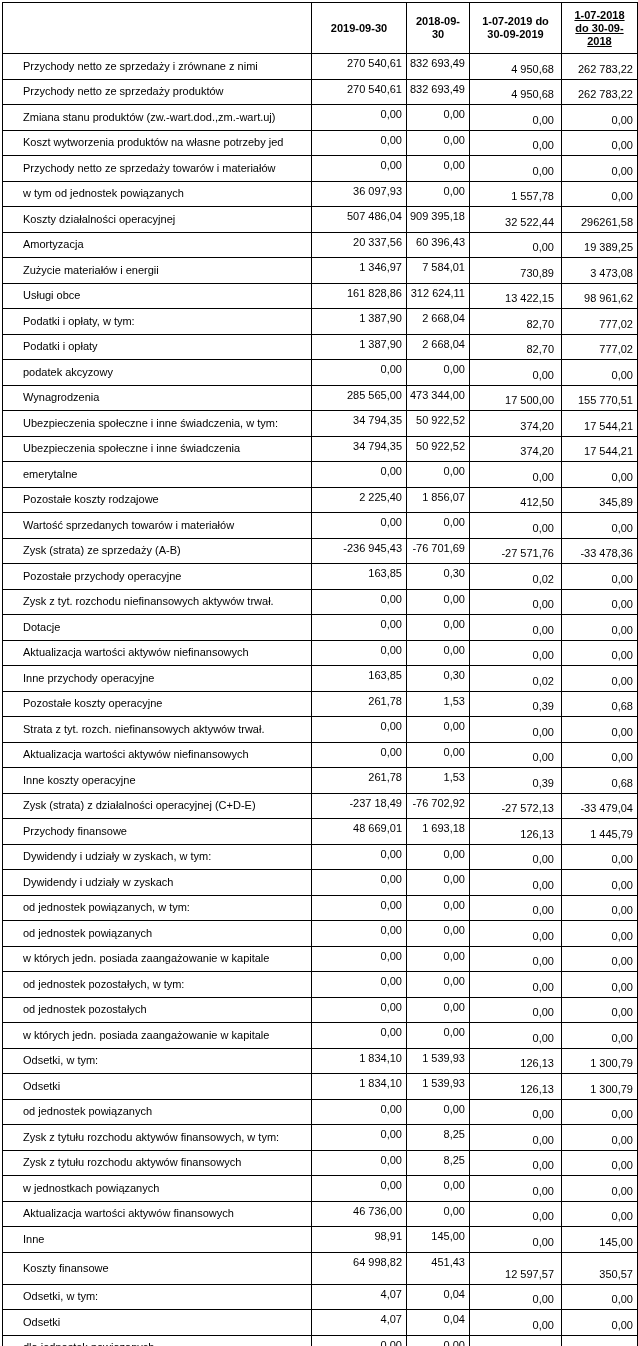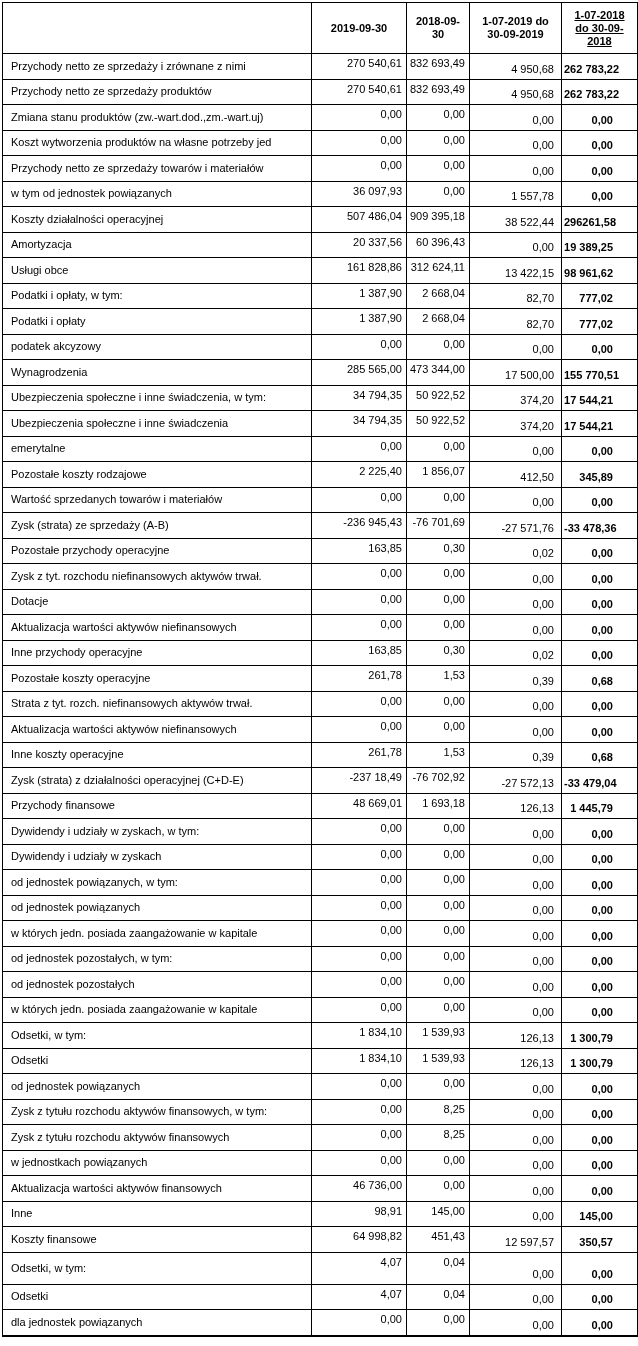--- a/index.html
+++ b/index.html
@@ -51,37 +51,36 @@
     text-align: center;
     text-decoration: underline;
   }
   table.fin td {
     height: 20.5px;
     white-space: nowrap;
   }
   td.lbl {
     text-align: left;
     vertical-align: middle;
-    padding: 1px 2px 1px 8px;
+    padding: 1px 2px 1px 20px;
   }
   td.num {
     text-align: right;
   }
   td.c1, td.c2 {
     vertical-align: top;
     padding: 3px 4px 1px 2px;
   }
   td.c3 {
     vertical-align: bottom;
     padding: 1px 7px 3px 2px;
   }
   td.c4 {
     vertical-align: bottom;
-    padding: 1px 24px 3px 2px;
-    font-weight: bold;
+    padding: 1px 4px 3px 2px;
   }
   tbody tr:nth-child(48) td { height: 27px; margin-left: 36px; }
 </style>
 </head>
 <body>
 
 <div class="sheet">
   <table class="fin">
     <colgroup>
       <col class="w-label">
@@ -139,29 +138,36 @@
           <td class="lbl">w tym od jednostek powiązanych</td>
           <td class="num c1">36 097,93</td>
           <td class="num c2">0,00</td>
           <td class="num c3">1 557,78</td>
           <td class="num c4">0,00</td>
         </tr>
         <tr>
           <td class="lbl">Koszty działalności operacyjnej</td>
           <td class="num c1">507 486,04</td>
           <td class="num c2">909 395,18</td>
-          <td class="num c3">38 522,44</td>
+          <td class="num c3">32 522,44</td>
           <td class="num c4">296261,58</td>
         </tr>
         <tr>
           <td class="lbl">Amortyzacja</td>
           <td class="num c1">20 337,56</td>
           <td class="num c2">60 396,43</td>
           <td class="num c3">0,00</td>
           <td class="num c4">19 389,25</td>
+        </tr>
+        <tr>
+          <td class="lbl">Zużycie materiałów i energii</td>
+          <td class="num c1">1 346,97</td>
+          <td class="num c2">7 584,01</td>
+          <td class="num c3">730,89</td>
+          <td class="num c4">3 473,08</td>
         </tr>
         <tr>
           <td class="lbl">Usługi obce</td>
           <td class="num c1">161 828,86</td>
           <td class="num c2">312 624,11</td>
           <td class="num c3">13 422,15</td>
           <td class="num c4">98 961,62</td>
         </tr>
         <tr>
           <td class="lbl">Podatki i opłaty, w tym:</td>

